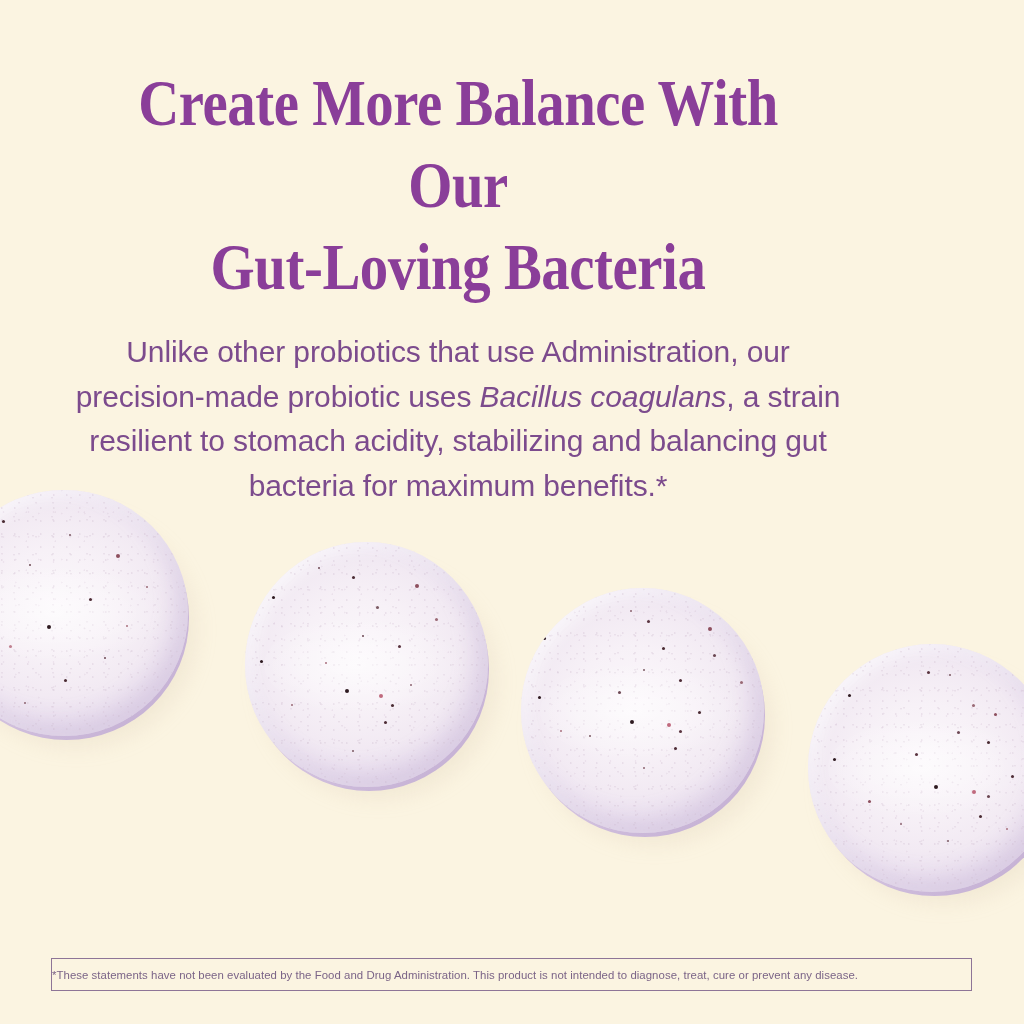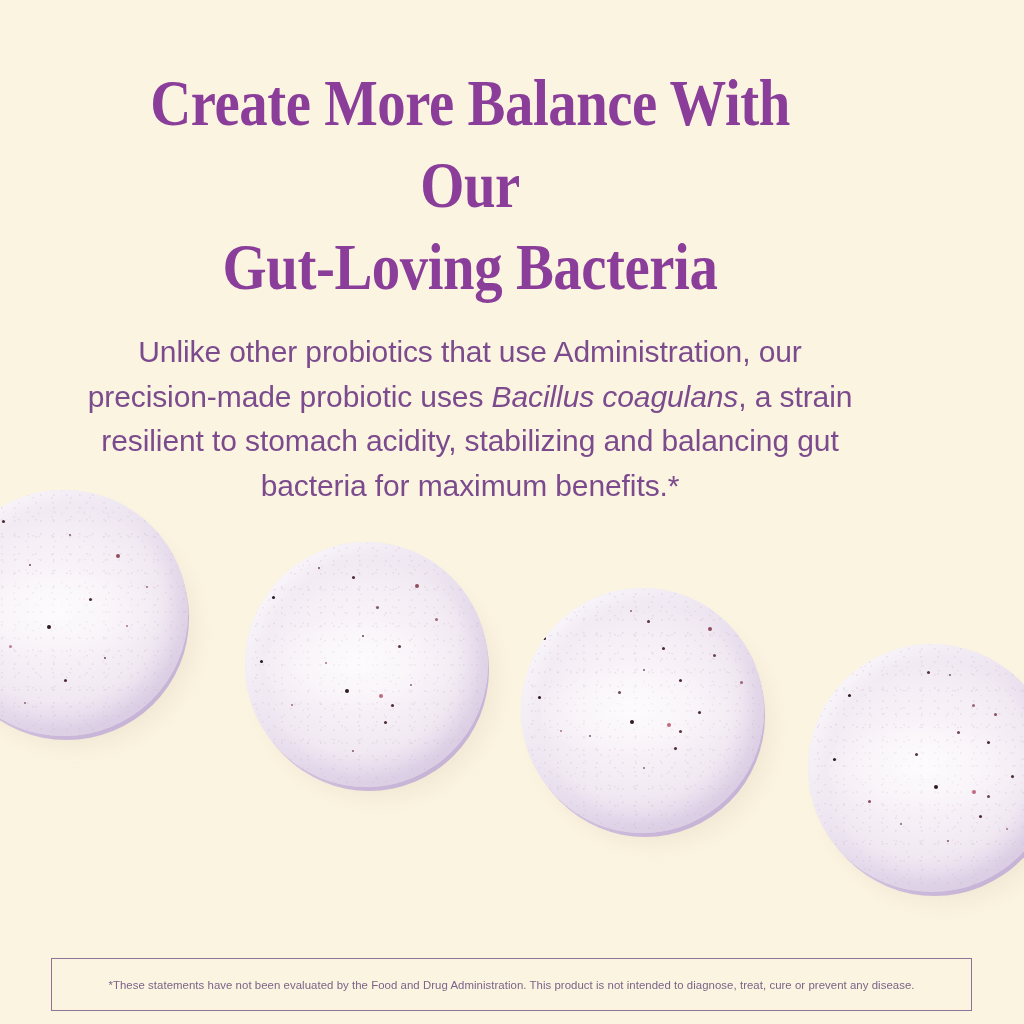--- a/index.html
+++ b/index.html
@@ -20,21 +20,21 @@
     position: relative;
     width: 1024px;
     height: 1024px;
     background: #fbf4e1;
     overflow: hidden;
   }
 
   
   .text-block {
     position: absolute;
-    left: 12px;
+    left: 0;
     top: 0;
     width: 916px;
     text-align: center;
   }
 
   .headline {
     margin: 0;
     padding: 62px 30px 0 30px;
     font-family: "Liberation Serif", "DejaVu Serif", serif;
     font-weight: 700;
@@ -151,26 +151,26 @@
     position: absolute;
     border-radius: 50%;
   }
 
   
   .disclaimer-box {
     position: absolute;
     left: 51px;
     top: 958px;
     width: 921px;
-    height: 53px;
+    height: 33px;
     box-sizing: border-box;
     border: 1.5px solid #8e7597;
     display: flex;
     align-items: center;
-    justify-content: center;
+    justify-content: flex-start;
     background: transparent;
   }
   .disclaimer-text {
     font-family: "Liberation Sans", sans-serif;
     font-size: 11.4px;
     line-height: 14px;
     color: #7b6487;
     letter-spacing: 0.05px;
     white-space: nowrap;
   }

